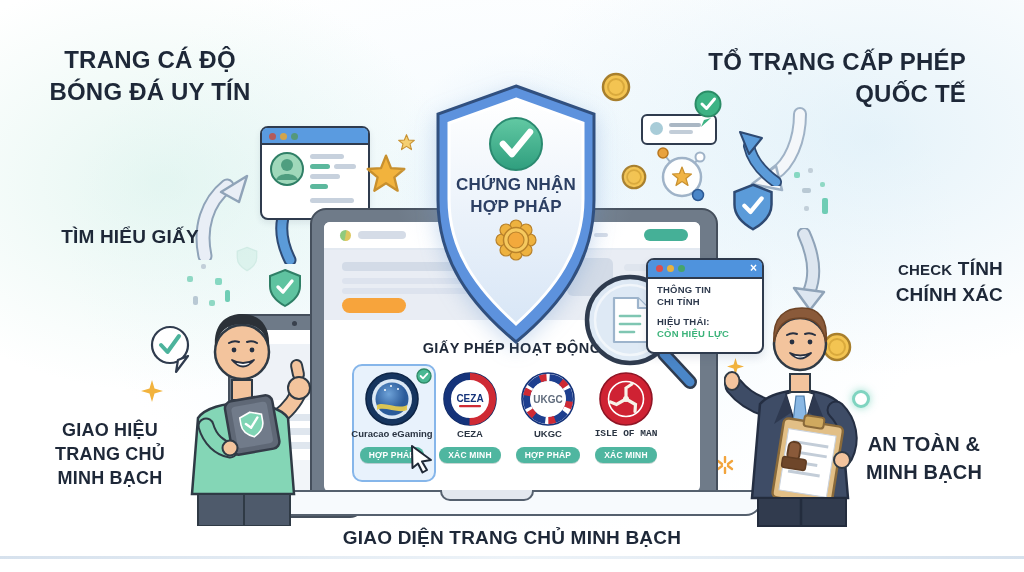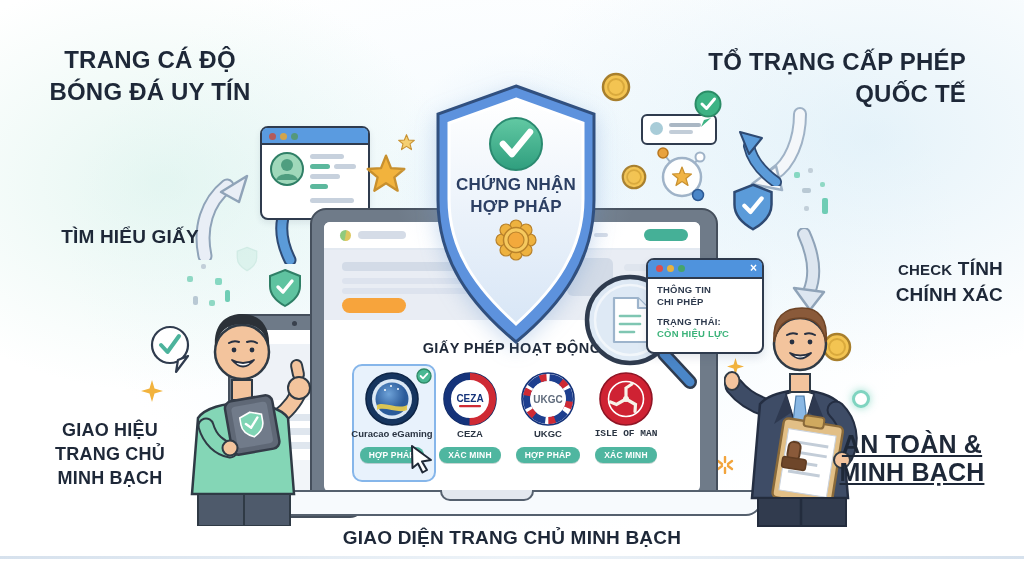--- a/index.html
+++ b/index.html
@@ -356,22 +356,22 @@
 
 <div class="abs popup">
   <div class="popup-bar">
     <span class="pdot" style="left:8px;background:#d94f4f;"></span>
     <span class="pdot" style="left:19px;background:#e8b23e;"></span>
     <span class="pdot" style="left:30px;background:#46a46c;"></span>
     <span class="popup-close">×</span>
   </div>
   <div class="popup-body">
     <div>THÔNG TIN</div>
-    <div>CHI PHÉP</div>
-    <div style="margin-top:7px;">TRẠNG THÁI:</div>
+    <div>CHI TÍNH</div>
+    <div style="margin-top:7px;">HIỆU THÁI:</div>
     <div style="color:#3cb37a;">CÒN HIỆU LỰC</div>
   </div>
 </div>
 
 <svg class="abs" style="left:408px;top:444px;" width="28" height="30" viewBox="0 0 28 30">
   <path d="M4 2 L23 16 L14 17.5 L19 26 L14.5 28.5 L10 19.5 L4.5 24 Z" fill="#fff" stroke="#1f2937" stroke-width="2" stroke-linejoin="round"></path>
 </svg>
 
 <svg class="abs" style="left:168px;top:296px;" width="150" height="230" viewBox="0 0 150 230">
   <rect x="124" y="64" width="11" height="20" rx="5.5" fill="#f3c49d" stroke="#2f3a45" stroke-width="2" transform="rotate(-12 129 74)"></rect>
@@ -450,18 +450,18 @@
 </div>
 <div class="ann right" style="right:21px;top:256px;width:170px;font-size:19px;line-height:25px;">
   <div><span style="font-size:15px;font-weight:600;">CHECK</span> <span>TÍNH</span></div>
   <div>CHÍNH XÁC</div>
 </div>
 <div class="ann center" style="left:40px;top:418px;width:140px;font-size:18px;line-height:24px;">
   <div>GIAO HIỆU</div>
   <div>TRANG CHỦ</div>
   <div>MINH BẠCH</div>
 </div>
-<div class="ann center" style="right:32px;top:430px;width:160px;font-size:25px;line-height:28px;text-decoration:underline;">
+<div class="ann center" style="right:20px;top:430px;width:160px;font-size:20px;line-height:28px;">
   <div>AN TOÀN &amp;</div>
   <div>MINH BẠCH</div>
 </div>
 <div class="ann center" style="left:0;right:0;top:526px;font-size:19px;">GIAO DIỆN TRANG CHỦ MINH BẠCH</div>
 <div class="abs caption-strip"></div>
 
 </body></html>

